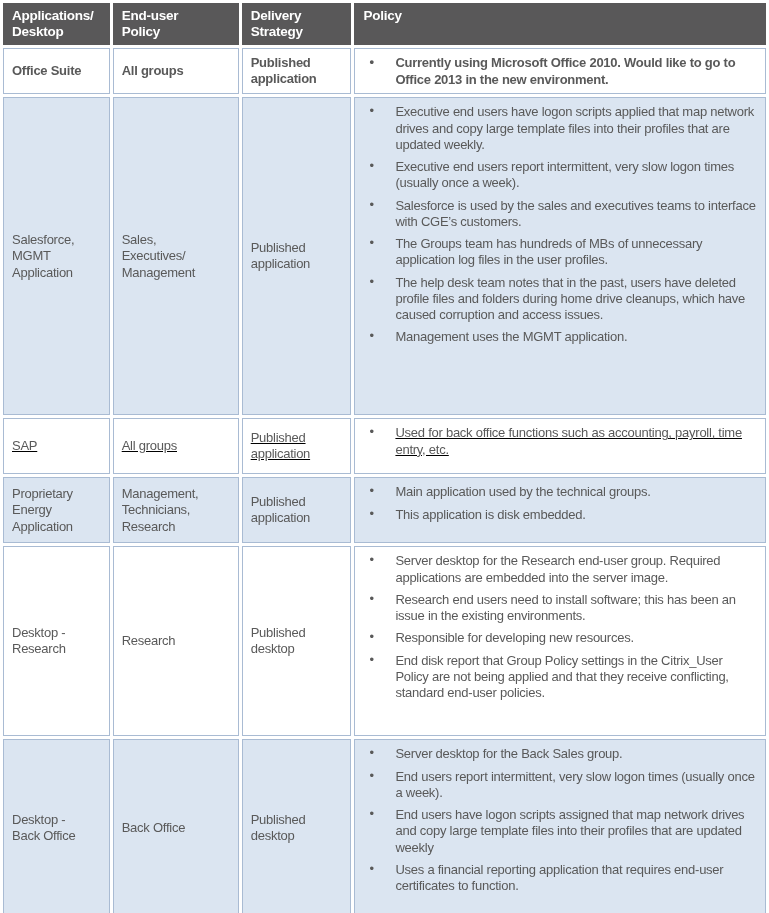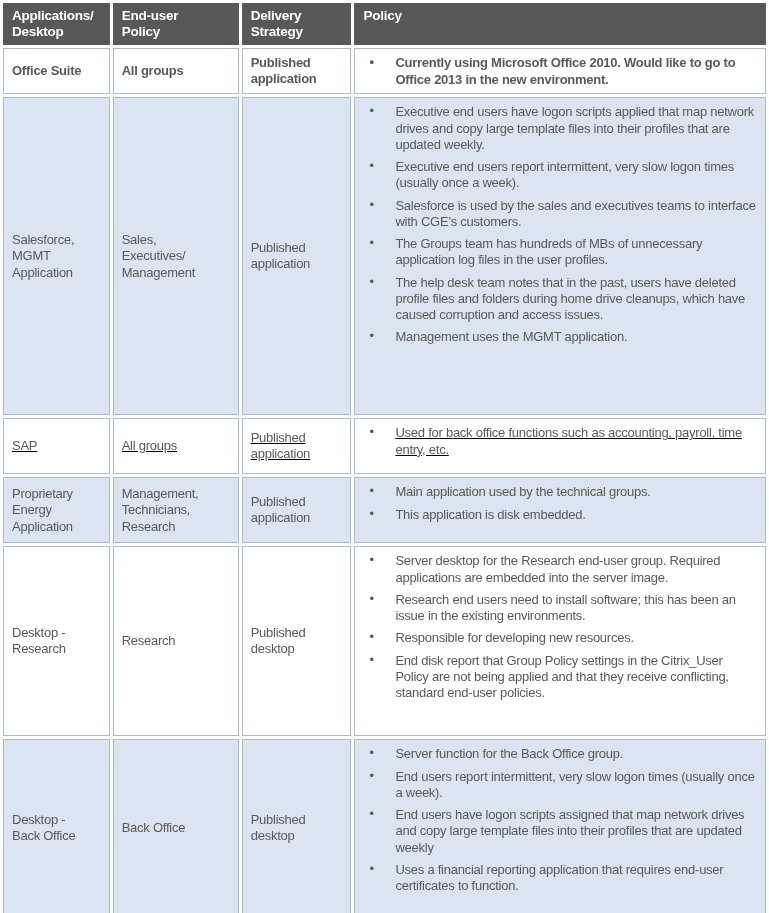--- a/index.html
+++ b/index.html
@@ -184,21 +184,21 @@
       </tr>
 
       <tr class="h-r5 alt">
         <td class="cell">Desktop -
 Back Office</td>
         <td class="cell">Back Office</td>
         <td class="cell">Published
 desktop</td>
         <td class="notes-cell">
           <ul class="notes-list">
-            <li class="note"><span class="dot">•</span><span class="note-text">Server function for the Back Office group.</span></li>
+            <li class="note"><span class="dot">•</span><span class="note-text">Server desktop for the Back Sales group.</span></li>
             <li class="note"><span class="dot">•</span><span class="note-text">End users report intermittent, very slow logon times (usually once a week).</span></li>
             <li class="note"><span class="dot">•</span><span class="note-text">End users have logon scripts assigned that map network drives and copy large template files into their profiles that are updated weekly</span></li>
             <li class="note"><span class="dot">•</span><span class="note-text">Uses a financial reporting application that requires end-user certificates to function.</span></li>
           </ul>
         </td>
       </tr>
 
     </tbody>
   </table>
 </div>

